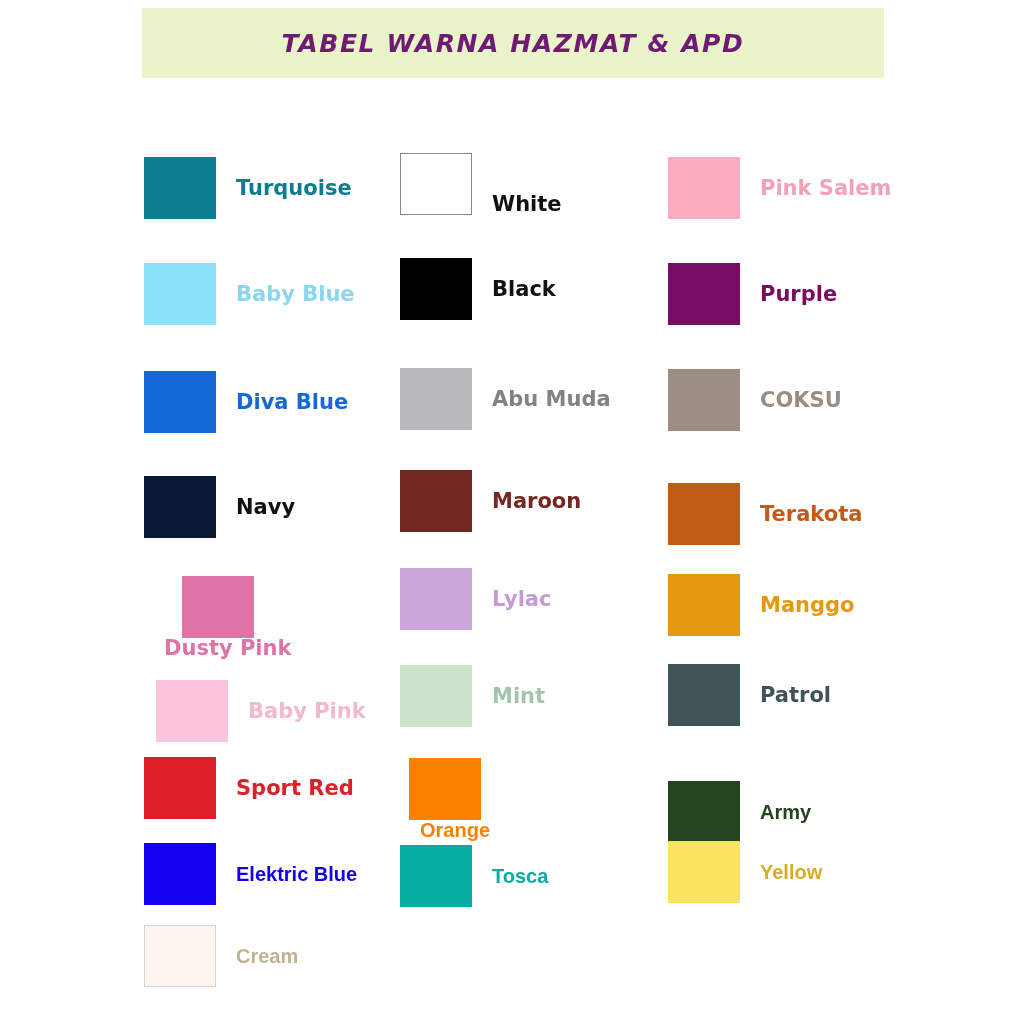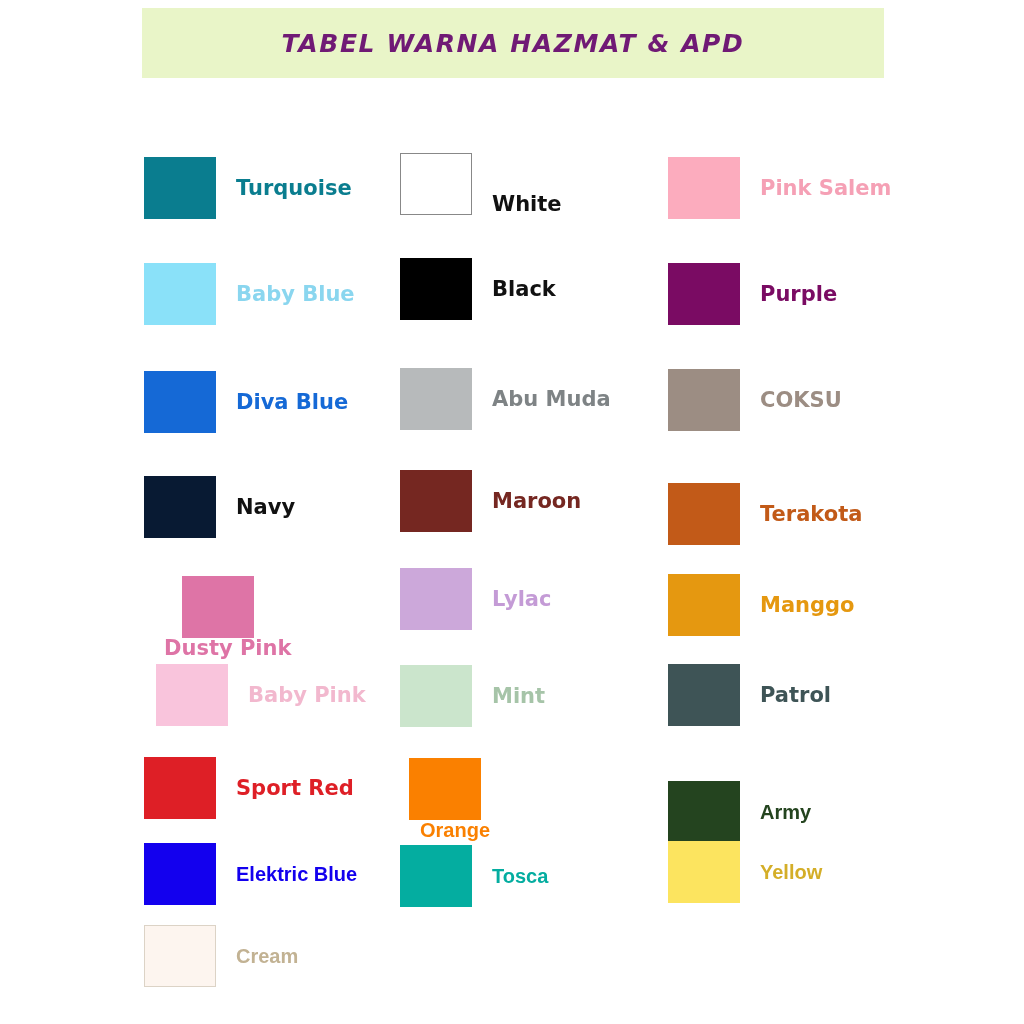--- a/index.html
+++ b/index.html
@@ -92,21 +92,21 @@
       <div class="swatch-label" style="color: rgb(21, 105, 214);">Diva Blue</div>
     </div>
     <div class="swatch-row" style="left: 144px; top: 476px;">
       <div class="swatch-chip" style="background: rgb(8, 26, 51);"></div>
       <div class="swatch-label" style="color: rgb(17, 17, 17);">Navy</div>
     </div>
     <div class="swatch-row" style="left: 144px; top: 576px; flex-direction: column;">
       <div class="swatch-chip" style="background: rgb(222, 116, 166);"></div>
       <div class="swatch-label" style="color: rgb(222, 116, 166);">Dusty Pink</div>
     </div>
-    <div class="swatch-row" style="left: 144px; top: 664px; padding-left: 12px;">
+    <div class="swatch-row" style="left: 144px; top: 680px; padding-left: 12px;">
       <div class="swatch-chip" style="background: rgb(249, 196, 220);"></div>
       <div class="swatch-label" style="color: rgb(242, 184, 206);">Baby Pink</div>
     </div>
     <div class="swatch-row" style="left: 144px; top: 757px;">
       <div class="swatch-chip" style="background: rgb(222, 31, 38);"></div>
       <div class="swatch-label" style="color: rgb(222, 31, 38);">Sport Red</div>
     </div>
     <div class="swatch-row" style="left: 144px; top: 843px;">
       <div class="swatch-chip" style="background: rgb(19, 0, 238);"></div>
       <div class="swatch-label alt-font" style="color: rgb(19, 0, 238);">Elektric Blue</div>

